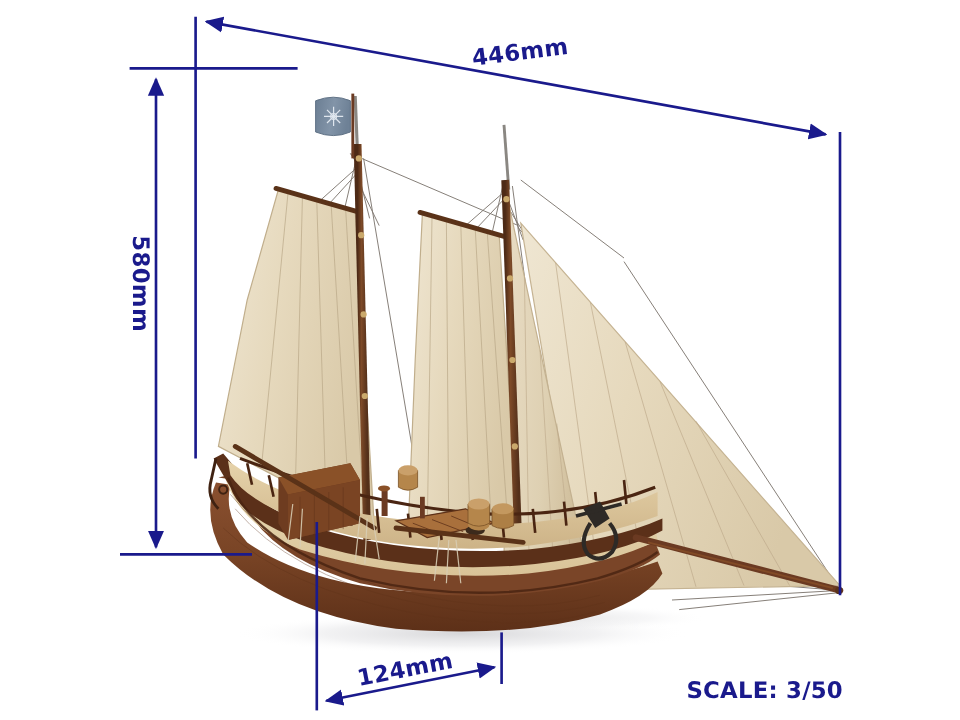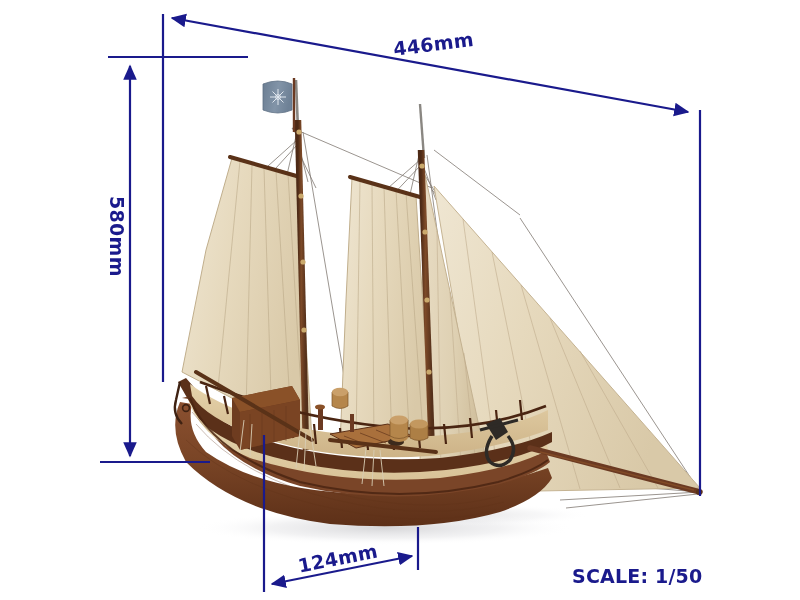--- a/index.html
+++ b/index.html
@@ -361,15 +361,15 @@
       <line x1="272" y1="584" x2="412" y2="556" stroke-width="2.2" marker-start="url(#arrHead)" marker-end="url(#arrHead)"></line>
     </g>
   </svg>
 
   <div class="dim-label" id="label-446">446mm</div>
 
   <div class="dim-label" id="label-580">580mm</div>
 
   <div class="dim-label" id="label-124">124mm</div>
 
-  <div id="scale-text">SCALE: 1/50</div>
+  <div id="scale-text">SCALE: 3/50</div>
 
 </div>
 
 </body></html>

